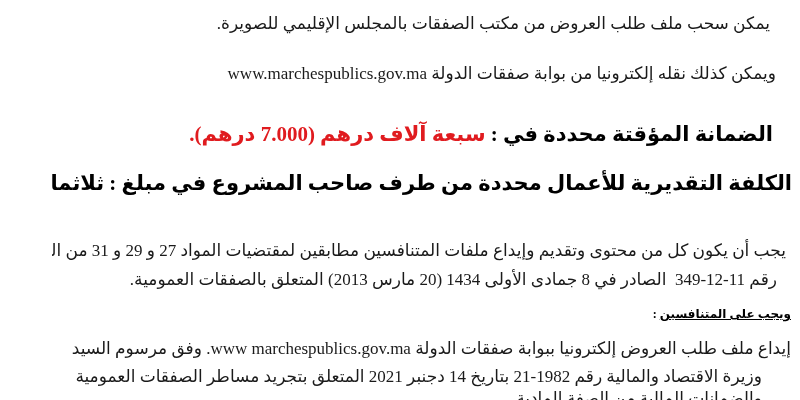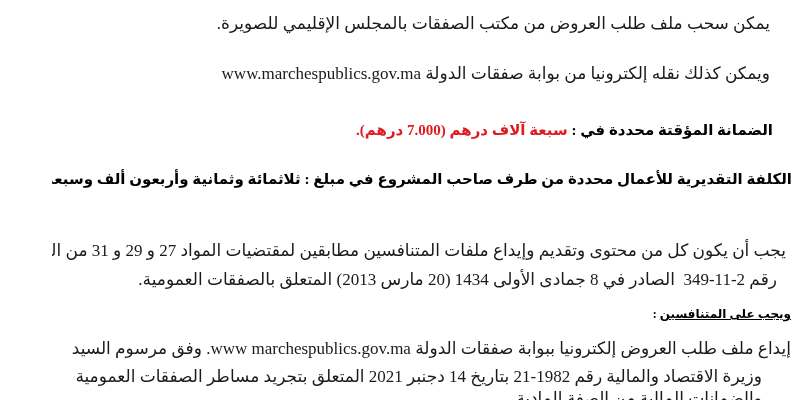--- a/index.html
+++ b/index.html
@@ -14,42 +14,42 @@
     font-family: "Liberation Serif", "DejaVu Serif", "DejaVu Sans", serif;
   }
   .ln {
     position: absolute;
     white-space: pre;      
     line-height: 1.25;
     text-align: right;
   }
   .s17 { font-size: 17px; }
   .s16 { font-size: 12px; }
-  .s15 { font-size: 15px; }
+  .s15 { font-size: 21px; }
   .b   { font-weight: bold; color: #000000; }
   .red { color: #e01b1f; }
   .u   { text-decoration: underline; }
 </style>
 </head>
 <body>
 
 <div class="page">
 
   <div class="ln s17" style="top:13px; right:30px;">يمكن سحب ملف طلب العروض من مكتب الصفقات بالمجلس الإقليمي للصويرة.</div>
 
-  <div class="ln s17" style="top:63px; right:30px;margin-left:33px;"><span>ويمكن كذلك نقله إلكترونيا من بوابة صفقات الدولة </span><span>www.marchespublics.gov.ma</span></div>
+  <div class="ln s17" style="top:63px; right:24px;margin-left:33px;"><span>ويمكن كذلك نقله إلكترونيا من بوابة صفقات الدولة </span><span>www.marchespublics.gov.ma</span></div>
 
   <div class="ln s15 b" style="top:121px; right:27px;"><span>الضمانة المؤقتة محددة في : </span><span class="red">سبعة آلاف درهم (7.000 درهم).</span></div>
 
   <div class="ln s15 b" style="top:170px; right:8px;">الكلفة التقديرية للأعمال محددة من طرف صاحب المشروع في مبلغ : ثلاثمائة وثمانية وأربعون ألف وسبعمائة وستة وثمانون درهما</div>
 
 
   <div class="ln s17" style="top:240px; right:14px;">يجب أن يكون كل من محتوى وتقديم وإيداع ملفات المتنافسين مطابقين لمقتضيات المواد 27 و 29 و 31 من المرسوم</div>
 
-  <div class="ln s17" style="top:269px; right:23px;">رقم 2-11-349  الصادر في 8 جمادى الأولى 1434 (20 مارس 2013) المتعلق بالصفقات العمومية.</div>
+  <div class="ln s17" style="top:269px; right:23px;">رقم 11-12-349  الصادر في 8 جمادى الأولى 1434 (20 مارس 2013) المتعلق بالصفقات العمومية.</div>
 
   <div class="ln s16 b" style="top:307px; right:9px;"><span class="u">ويجب على المتنافسين</span><span> :</span></div>
 
   <div class="ln s17" style="top:338px; right:9px;text-align:center;"><span>إيداع ملف طلب العروض إلكترونيا ببوابة صفقات الدولة </span><span>www marchespublics.gov.ma</span><span>. وفق مرسوم السيد</span></div>
 
   <div class="ln s17" style="top:366px; right:38px;">وزيرة الاقتصاد والمالية رقم 1982-21 بتاريخ 14 دجنبر 2021 المتعلق بتجريد مساطر الصفقات العمومية</div>
 
   <div class="ln s17" style="top:388px; right:38px;">والضمانات المالية من الصفة المادية.</div>
 
 </div>

